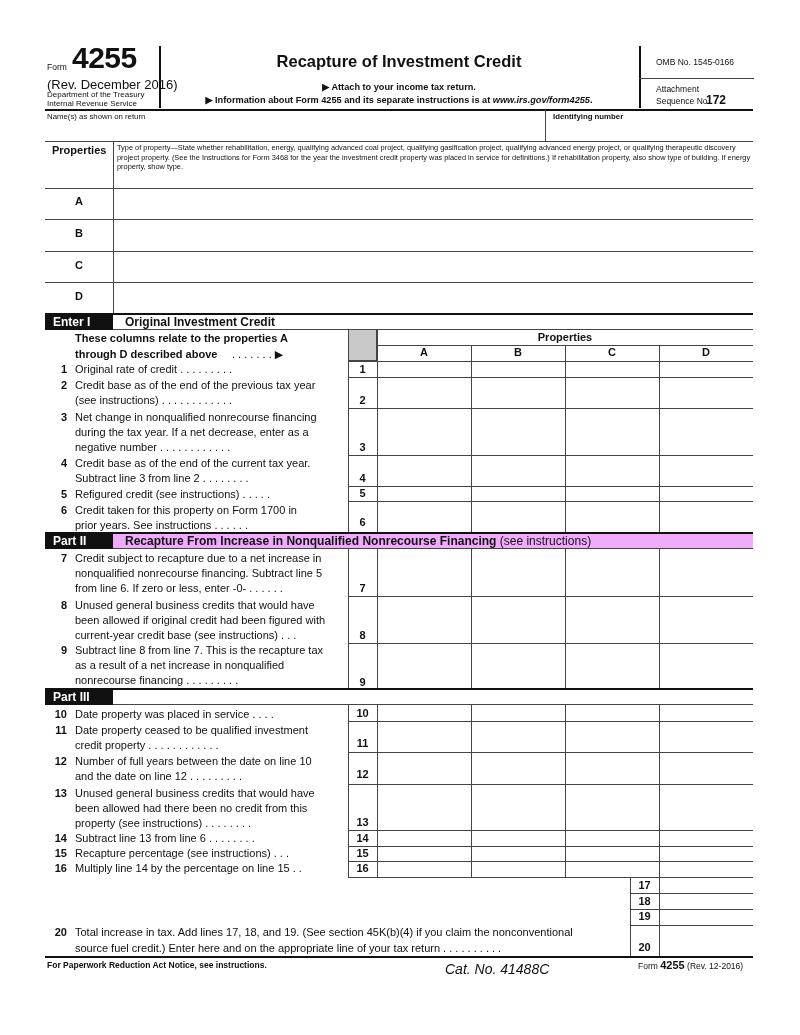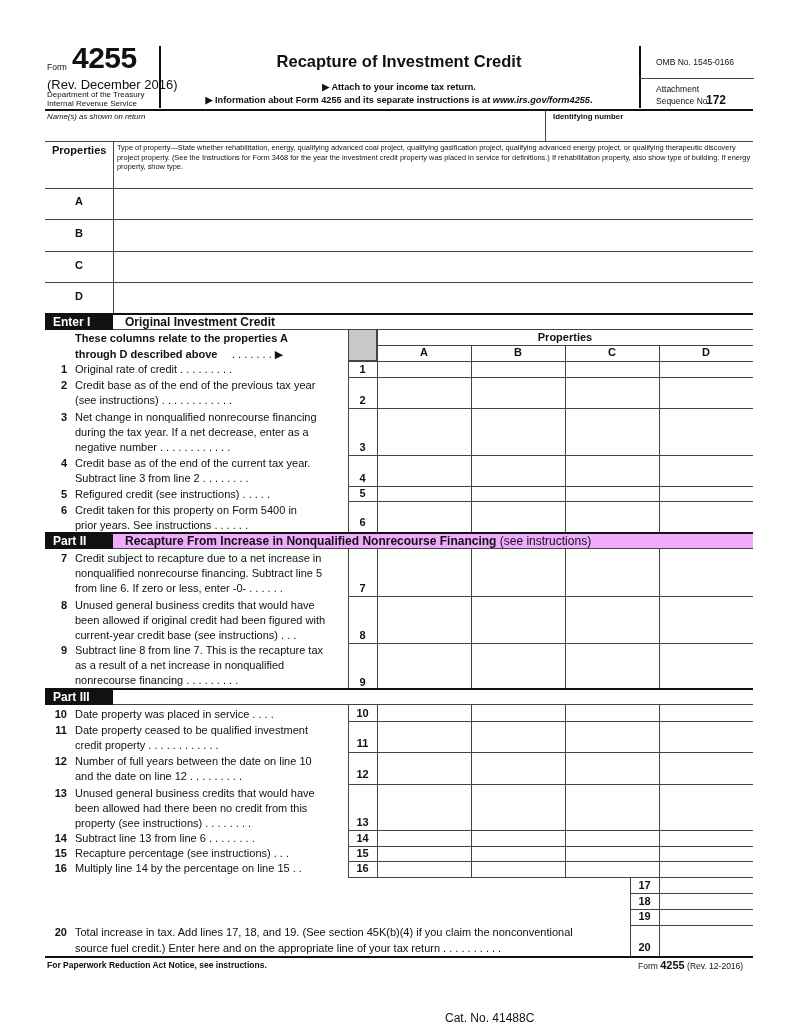--- a/index.html
+++ b/index.html
@@ -49,21 +49,21 @@
   <span class="abs" style="left:656px;top:57px;font-size:8.5px;">OMB No. 1545-0166</span>
   <div class="hline" style="left:639px;top:78px;width:115px;"></div>
   <span class="abs" style="left:656px;top:84px;font-size:8.5px;">Attachment</span>
   <span class="abs" style="left:656px;top:96px;font-size:8.5px;">Sequence No.</span>
   <span class="abs b" style="left:706px;top:93px;font-size:12px;">172</span>
 </div>
 
 <div class="hline thick" style="left:45px;top:109px;width:708px;"></div>
 
 <div>
-  <span class="abs" style="left:47px;top:112px;font-size:7.8px;font-style:italic;">Name(s) as shown on return</span>
+  <span class="abs" style="left:47px;top:112px;font-size:7.8px;">Name(s) as shown on return</span>
   <div class="abs" style="left:47px;top:122px;width:495px;height:18px;font-size:10px;"></div>
   <div class="vline" style="left:545px;top:110px;height:31px;"></div>
   <span class="abs b" style="left:553px;top:112px;font-size:7.8px;">Identifying number</span>
   <div class="abs" style="left:553px;top:122px;width:198px;height:18px;font-size:10px;"></div>
 </div>
 <div class="hline" style="left:45px;top:141px;width:708px;"></div>
 
 <div>
   <span class="abs b" style="left:52px;top:144px;font-size:11px;">Properties</span>
   <div class="vline" style="left:113px;top:141px;height:173px;"></div>
@@ -142,21 +142,21 @@
 
 <div class="line" style="top:487px;">
   <span class="num">5</span>
   <span class="txt">Refigured credit (see instructions)  .  .  .  .  .</span>
 </div>
 <div class="lnbox" style="top:487px;">5</div>
 <div class="hline" style="left:348px;top:501px;width:405px;"></div>
 
 <div class="line" style="top:503px;">
   <span class="num">6</span>
-  <span class="txt">Credit taken for this property on Form 5400 in
+  <span class="txt">Credit taken for this property on Form 1700 in
 prior years. See instructions  .  .  .  .  .  .</span>
 </div>
 <div class="lnbox" style="top:516px;">6</div>
 
 <div class="partbar" style="top:532px;background:#f0abfc;">
   <div class="partlabel">Part II</div>
   <div class="parttitle"><span>Recapture From Increase in Nonqualified Nonrecourse Financing</span><span class="norm"> (see instructions)</span></div>
 </div>
 
 <div class="line" style="top:551px;">
@@ -340,19 +340,19 @@
   <span class="txt" style="top:0;">Total increase in tax. Add lines 17, 18, and 19. (See section 45K(b)(4) if you claim the nonconventional</span>
   <span class="txt" style="top:16px;">source fuel credit.) Enter here and on the appropriate line of your tax return .  .  .  .  .  .  .  .  .  .</span>
 </div>
 <div class="abs b" style="left:630px;top:941px;width:29px;text-align:center;font-size:11px;">20</div>
 <div class="cell" style="left:661px;top:927px;width:90px;height:28px;"></div>
 
 <div class="hline thick" style="left:45px;top:956px;width:708px;"></div>
 
 <div>
   <span class="abs b" style="left:47px;top:960px;font-size:8.5px;">For Paperwork Reduction Act Notice, see instructions.</span>
-  <span class="abs" style="left:445px;top:1011px;font-size:12px;">Cat. No. 41488C</span>
+  <span class="abs" style="left:445px;top:961px;font-size:14px;font-style:italic;">Cat. No. 41488C</span>
   <span class="abs" style="left:638px;top:959px;font-size:8.5px;white-space:nowrap;">
     <span>Form</span>
     <b style="font-size:11px;">4255</b>
     <span>(Rev. 12-2016)</span>
   </span>
 </div>
 
 </body></html>

